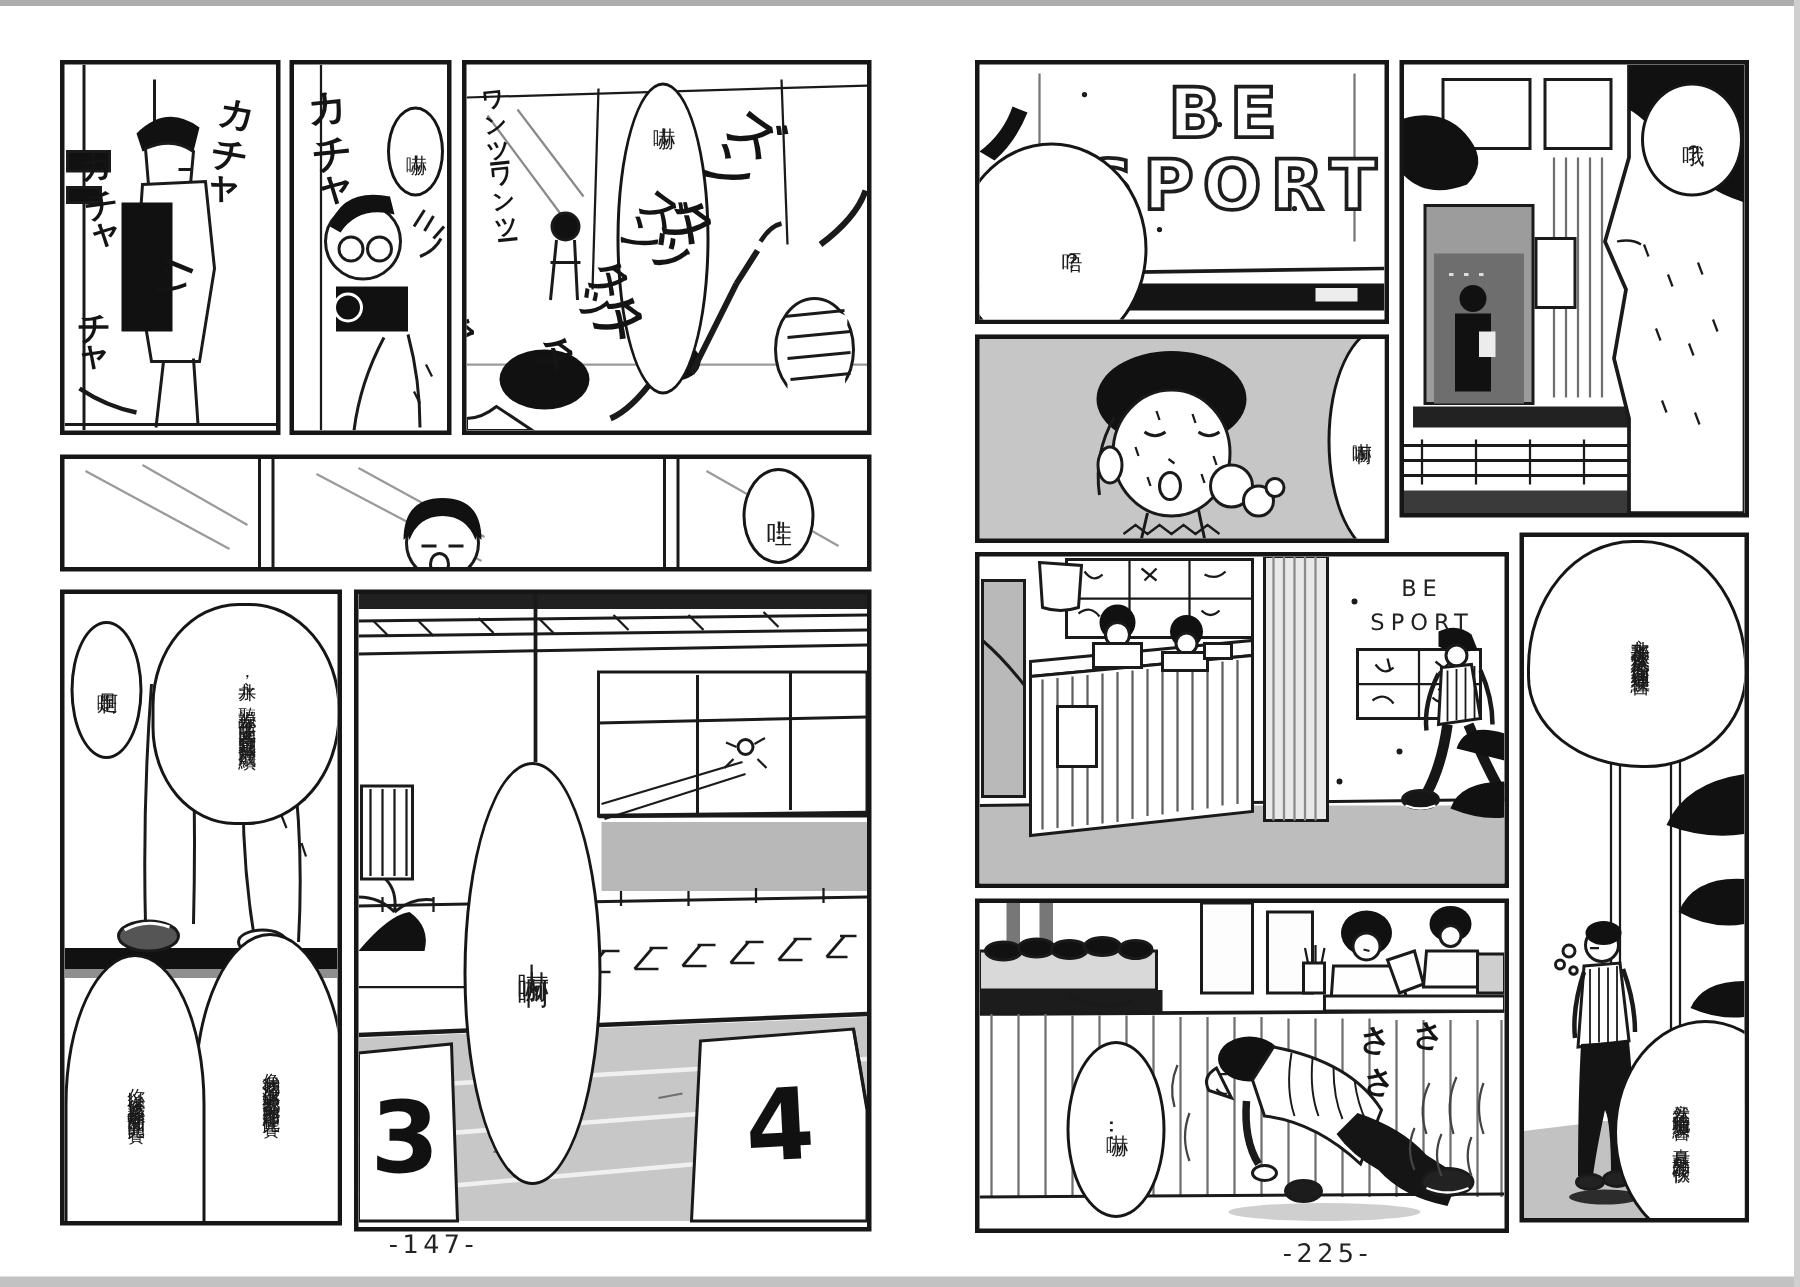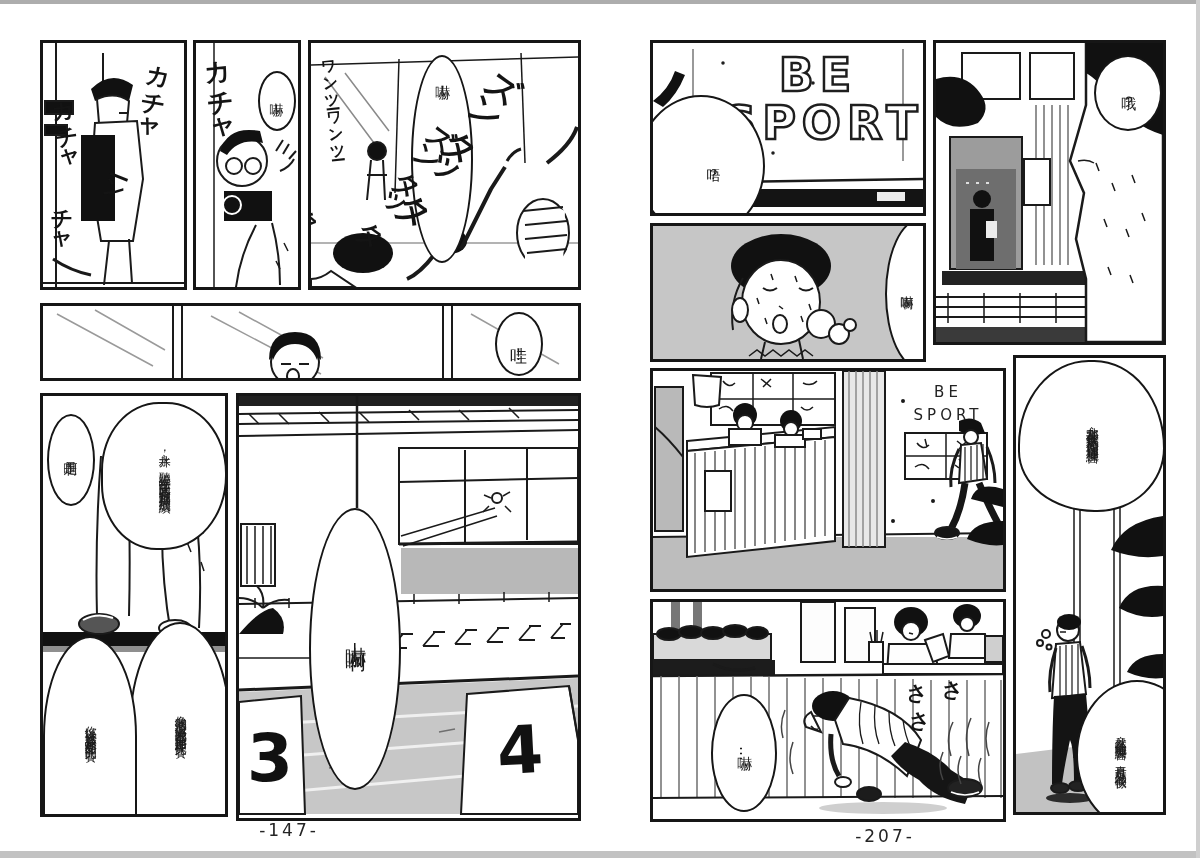--- a/index.html
+++ b/index.html
@@ -412,15 +412,15 @@
           <path d="M300,120 q-8,16 -2,34 M318,116 q-8,18 -2,38 M336,120 q-6,16 0,34 M290,150 q-6,14 0,28 M308,154 q-6,14 0,28 M328,156 q-5,12 0,26" stroke="#444" stroke-width="1.5"></path>
           <path d="M140,140 q-6,16 0,32 M132,108 q-6,14 -2,28" stroke="#444" stroke-width="1.5"></path>
         </g>
       </svg>
       <div class="bubble" style="left:58px;top:92px;width:66px;height:118px;">
         <span class="vtext" style="font-size:15px;">嚇…</span>
       </div>
       <span class="sfx" style="left:252px;top:78px;font-size:21px;letter-spacing:14px;transform:rotate(-5deg);">さささ</span>
     </div>
 
-    <div class="page-number" style="left:830px;top:826px;">-207-</div>
+    <div class="page-number" style="left:830px;top:826px;">-225-</div>
   </section>
 </div>
 
 </body></html>

